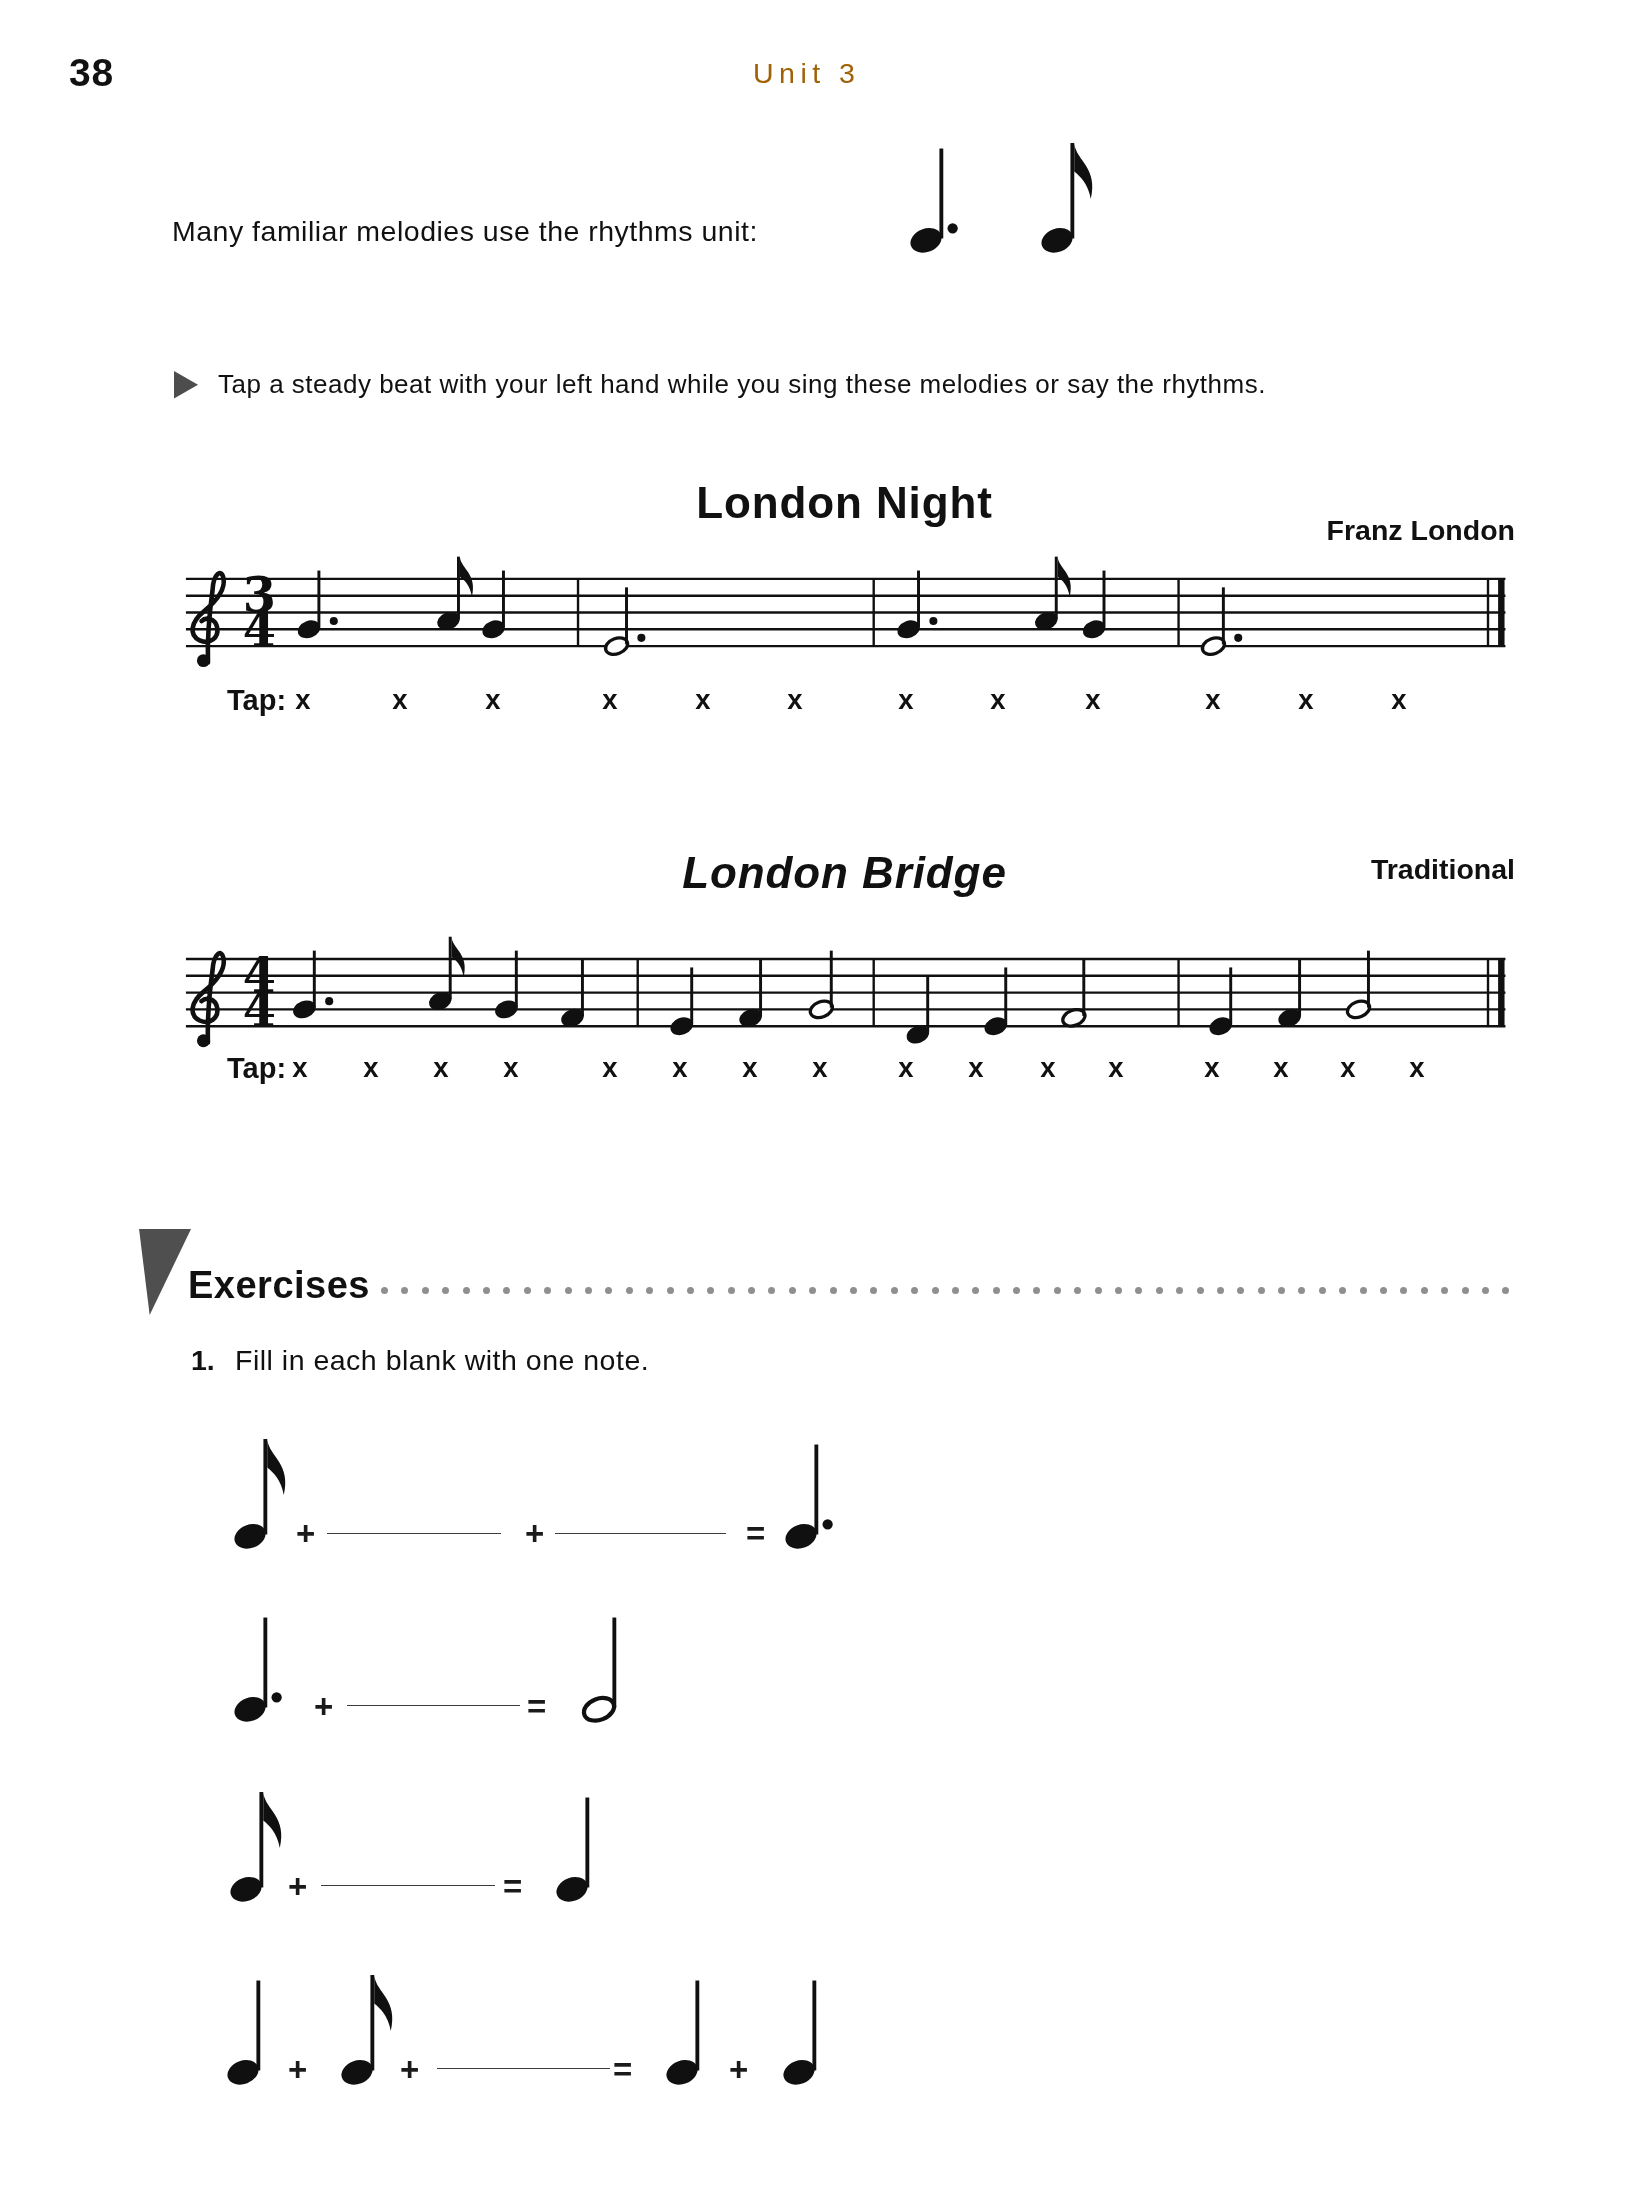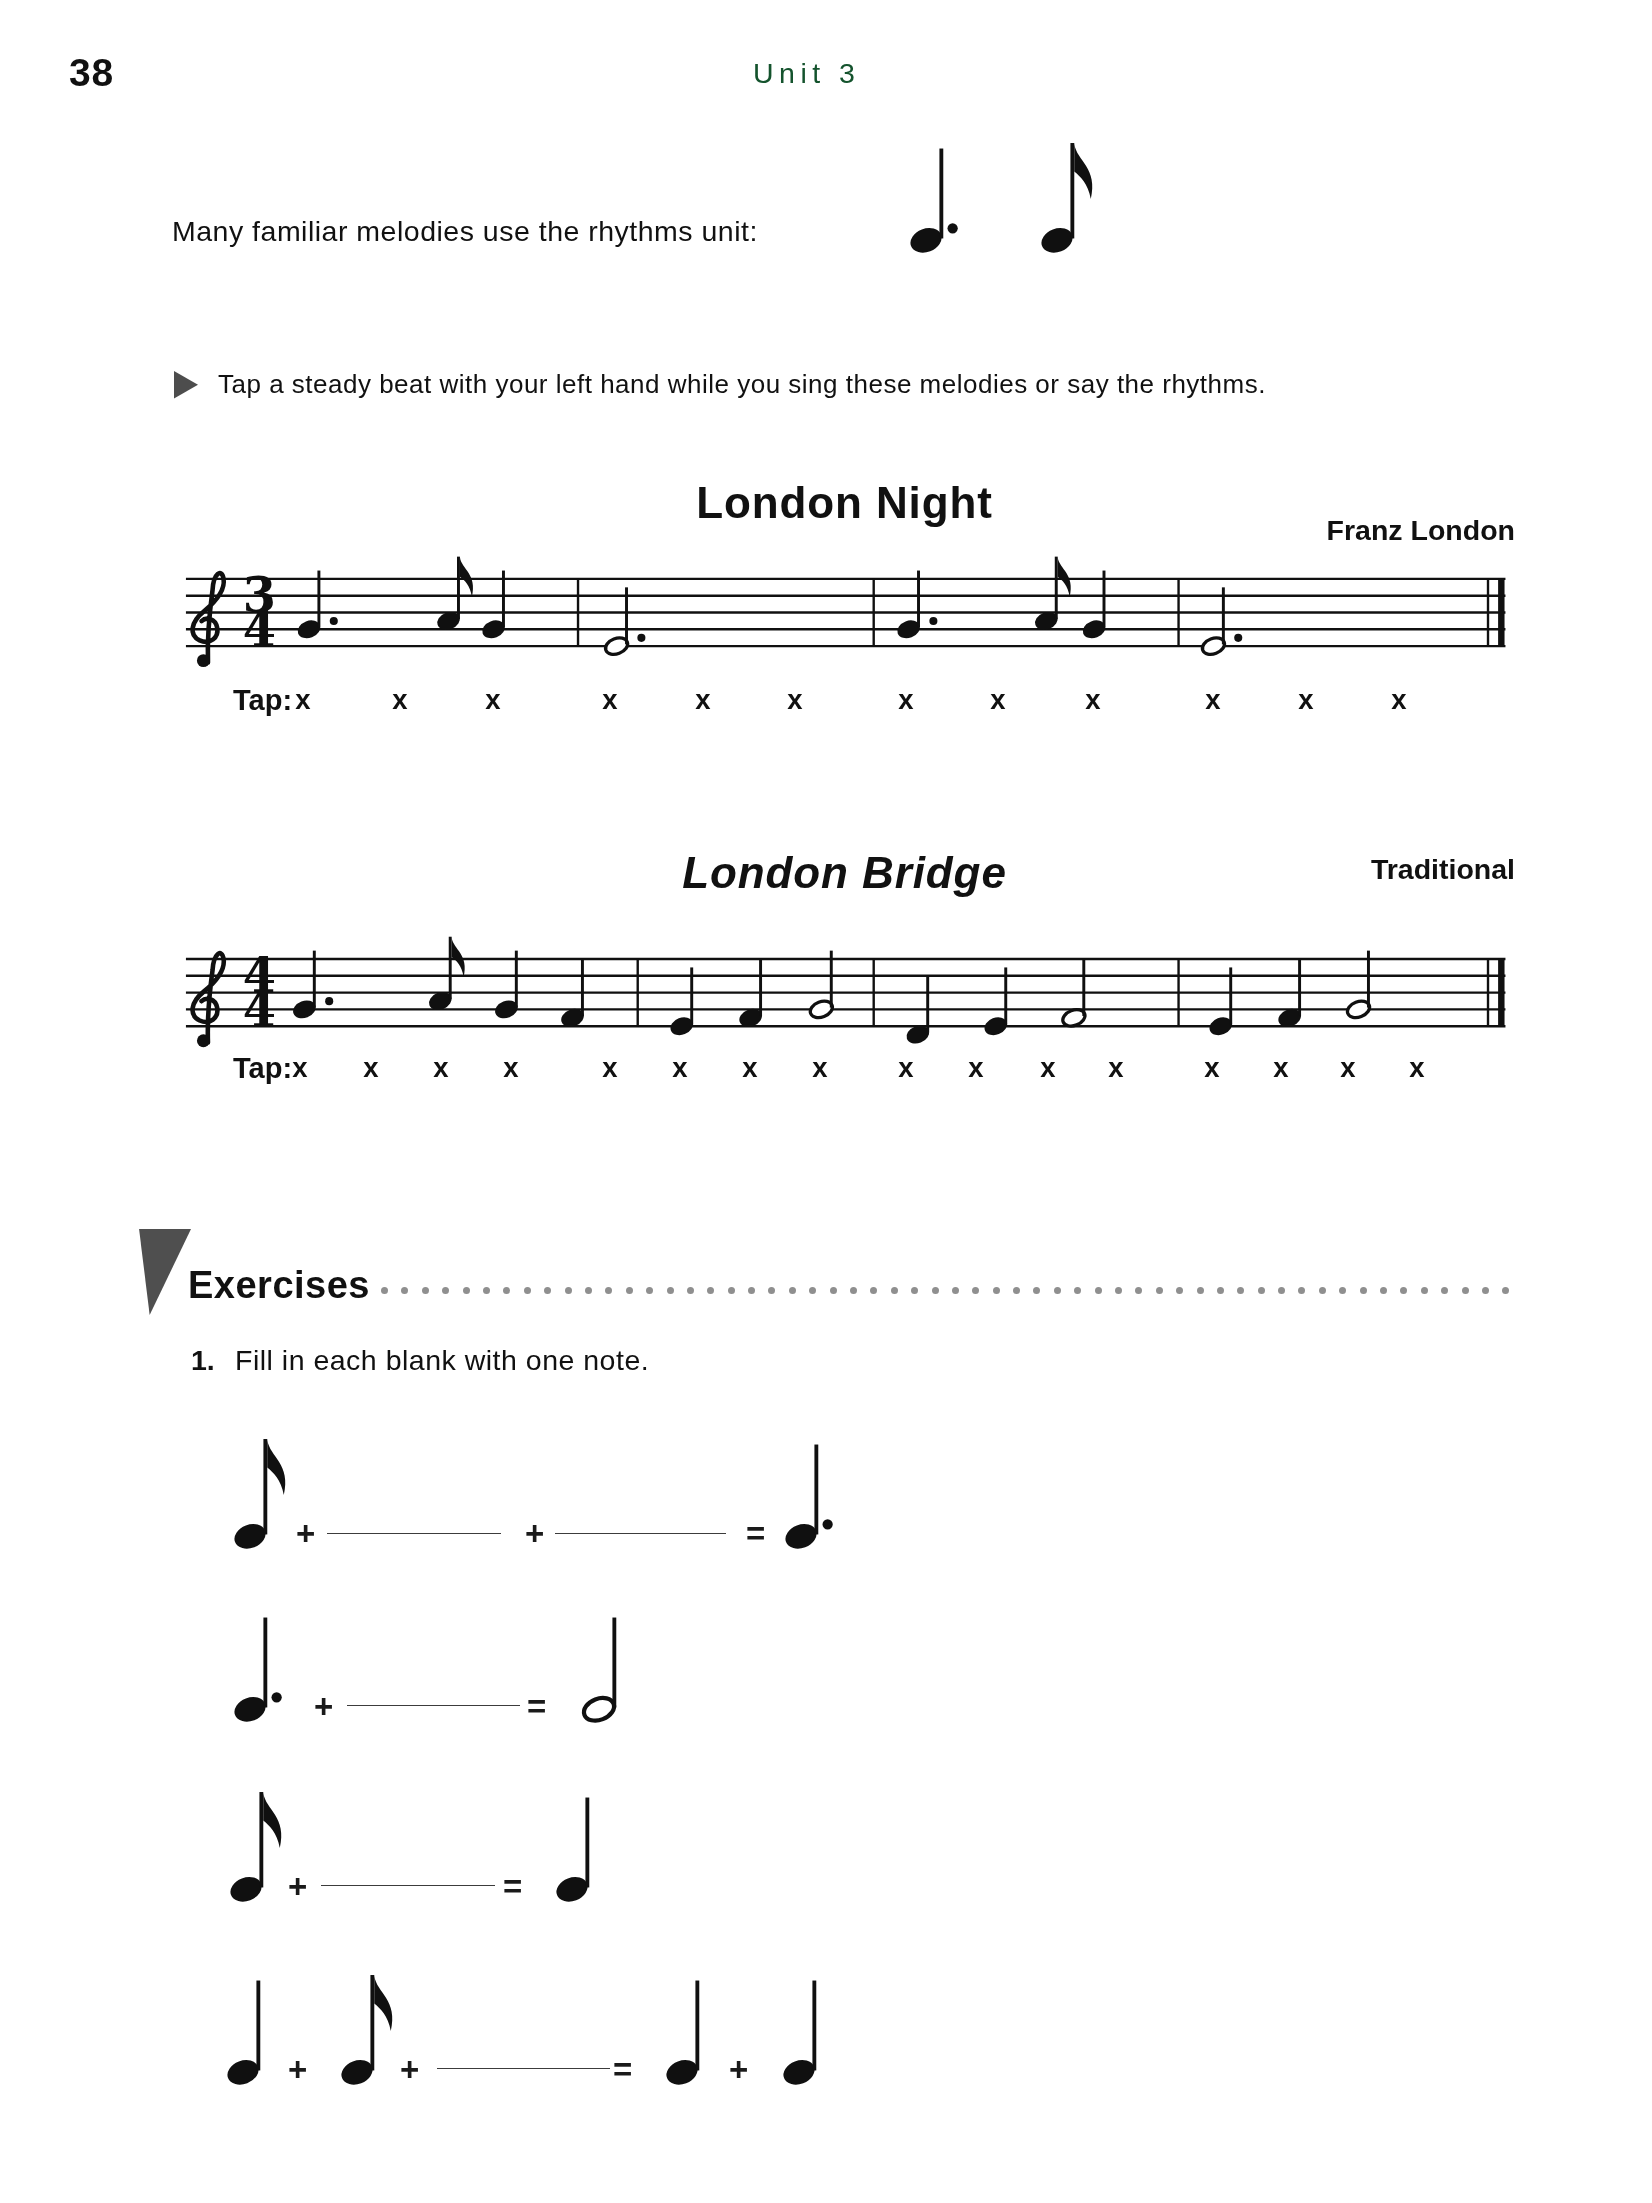--- a/index.html
+++ b/index.html
@@ -1,33 +1,33 @@
 <!DOCTYPE html>
 <html style="font-size:14.7px"><head>
 <meta charset="utf-8">
 <style>
   html,body{margin:0;padding:0;}
   body{width:1653px;height:2204px;background:#ffffff;color:#111;
        font-family:"Liberation Sans",sans-serif;position:relative;overflow:hidden;}
   .abs{position:absolute;}
   .pageno{left:69px;top:51px;font-size:39px;font-weight:bold;letter-spacing:0.9px;}
-  .unitlbl{left:753px;top:57px;font-size:28.5px;color:#14532d;letter-spacing:5.5px;}
+  .unitlbl{left:753px;top:57px;font-size:28.5px;color:#a16207;letter-spacing:5.5px;}
   .intro{left:172px;top:215px;font-size:28.5px;letter-spacing:0.5px;}
   .unitnotes{left:904px;top:130px;display:flex;gap:53px;}
   .bullet{left:174px;top:371px;width:24px;height:27.5px;background:#4d4d4d;
           clip-path:polygon(0 0,100% 50%,0 100%);}
   .instr{left:218px;top:365px;width:1162px;font-size:26px;letter-spacing:0.5px;line-height:39px;}
   .title{left:174px;width:1341px;text-align:center;font-size:44px;font-weight:bold;letter-spacing:0.9px;}
   .composer{right:138px;font-size:28.5px;font-weight:bold;}
   .t0{top:478px;} .c0{top:514px;}
   .t1{top:848px;font-style:italic;} .c1{top:853px;}
   .staffsvg{left:174px;width:1359px;height:184px;}
   .s0{top:542px;} .s1{top:923px;}
   .taprow{left:0;top:0;width:1653px;height:0;}
-  .tap-label{position:absolute;left:233px;font-size:29px;font-weight:bold;white-space:nowrap;}
+  .tap-label{position:absolute;left:227px;font-size:29px;font-weight:bold;white-space:nowrap;}
   .tap-x{position:absolute;transform:translateX(-50%);font-size:27.5px;font-weight:bold;}
   .exmark{left:138px;top:1229px;width:53px;height:86px;background:#4f4f4f;
           clip-path:polygon(2% 0,100% 0,22% 100%);}
   .exhead{left:188px;top:1264px;font-size:38px;font-weight:bold;letter-spacing:0.5px;}
   .exnum{left:191px;top:1344px;font-size:28.5px;font-weight:bold;}
   .exprompt{left:235px;top:1344px;font-size:28.5px;letter-spacing:0.5px;}
   .dotlead{position:absolute;width:7.3px;height:7.3px;border-radius:50%;background:#8f8f8f;}
   .ex-op{position:absolute;font-size:33px;font-weight:bold;color:#1a1a1a;}
   .ex-blank{position:absolute;border-bottom:1.8px solid #3c3c3c;height:0;}
   .notesvg{display:block;}

